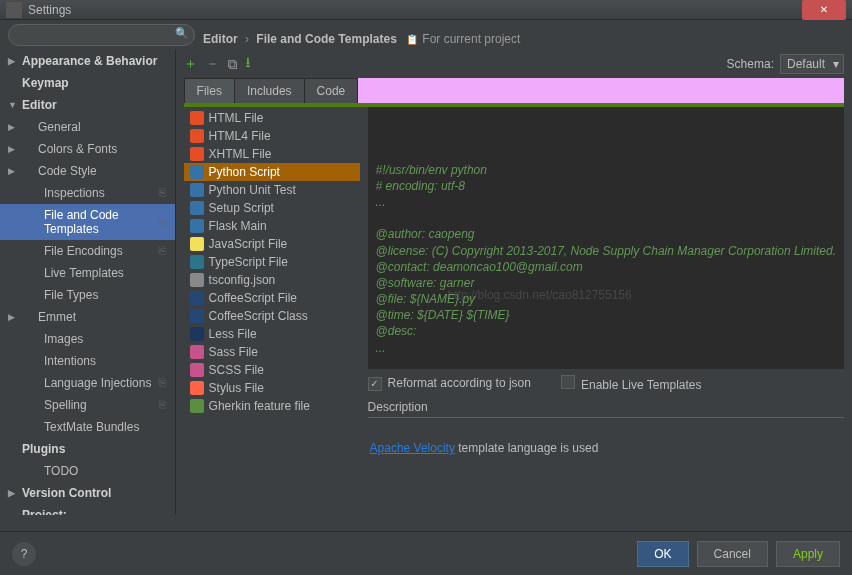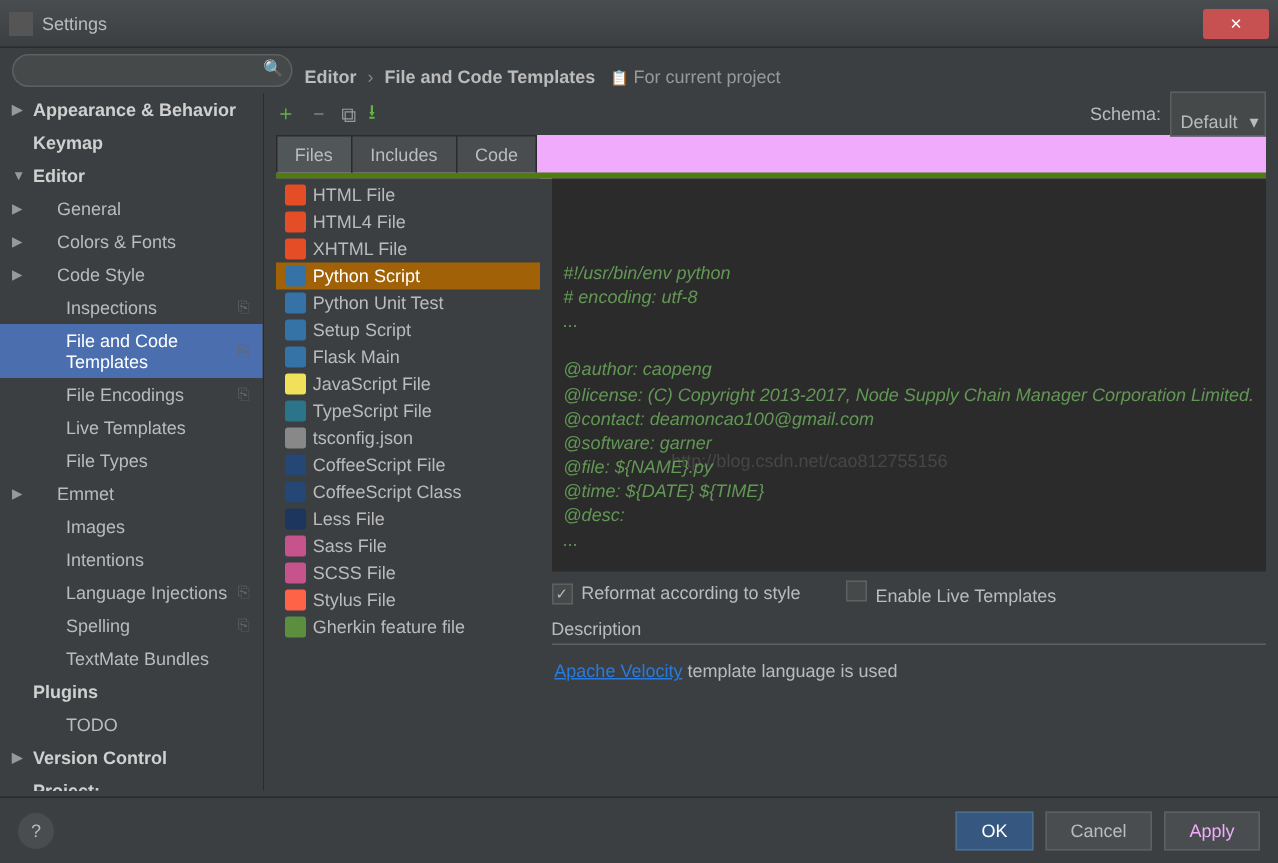--- a/index.html
+++ b/index.html
@@ -1,17 +1,17 @@
 <!DOCTYPE html>
 <html><head>
 <meta charset="utf-8">
 <style>
 *{margin:0;padding:0;box-sizing:border-box;font-family:"Segoe UI",Arial,sans-serif;font-size:12px}
 body{background:#3c3f41;color:#bbb;width:852px;height:575px;overflow:hidden;position:relative}
-.titlebar{height:32px;background:linear-gradient(#4a4d4f,#3c3f41);display:flex;align-items:center;padding:0 6px;border-bottom:1px solid #2b2b2b}
+.titlebar{height:20px;background:linear-gradient(#4a4d4f,#3c3f41);display:flex;align-items:center;padding:0 6px;border-bottom:1px solid #2b2b2b}
 .titlebar .icon{width:16px;height:16px;background:#555;margin-right:6px}
 .titlebar-title{color:#bbb;flex:1}
 .close-btn{width:44px;height:20px;background:#c75050;color:#fff;display:flex;align-items:center;justify-content:center;border-radius:2px;cursor:pointer}
 .close-btn:after{content:"✕";font-size:10px}
 .searchrow{height:30px;display:flex;align-items:flex-end;padding:4px 8px;gap:8px}
 .search{flex:0 0 200px;background:#45494a;border:1px solid #5e6060;border-radius:12px;height:22px;padding:0 22px 0 8px;color:#bbb;position:relative}
 .search-wrap{position:relative}
 .search-wrap:after{content:"🔍";position:absolute;right:6px;top:3px;font-size:11px;color:#888}
 .bc{color:#bbb}
 .bc .sep{color:#888;margin:0 4px}
@@ -27,21 +27,21 @@
 .side-item.indent2{padding-left:44px}
 .badge{position:absolute;right:8px;color:#666;font-size:10px}
 .content{flex:1;display:flex;flex-direction:column;padding:0 8px 8px 8px}
 .toolbar{height:28px;display:flex;align-items:center;gap:8px}
 .tbtn{cursor:pointer;font-size:14px}
 .tbtn.add{color:#62b543}
 .tbtn.sub{color:#888}
 .tbtn.copy{color:#999}
 .tbtn.exp{color:#62b543}
 .schema-wrap{margin-left:auto;display:flex;align-items:center;gap:6px}
-.schema-sel{background:#45494a;border:1px solid #5e6060;color:#bbb;padding:12px 18px 2px 6px;position:relative}
+.schema-sel{background:#45494a;border:1px solid #5e6060;color:#bbb;padding:2px 18px 2px 6px;position:relative}
 .schema-sel:after{content:"▾";position:absolute;right:4px;color:#bbb}
 .tabs{display:flex;border-bottom:4px solid #4d7c0f;background:#f0abfc}
 .tab{padding:5px 12px;color:#bbb;cursor:pointer;background:#4a4d4f;border:1px solid #2b2b2b;border-bottom:none;margin-right:-1px}
 .tab.active{background:#515658}
 .cols{display:flex;flex:1;min-height:0;gap:8px}
 .tpl-list{width:176px;background:#3c3f41;overflow-y:auto;padding:2px 0}
 .tpl-item{padding:2px 4px 2px 6px;display:flex;gap:5px;cursor:pointer;color:#bbb}
 .tpl-item.sel{background:#a16207;color:#fff}
 .tpl-icon{width:14px;height:14px;flex:none;display:inline-block;border-radius:2px}
 .ic-html{background:#e44d26}
@@ -55,27 +55,27 @@
 .ic-styl{background:#ff6347}
 .ic-gh{background:#5b8f3f}
 .ic-json{background:#888}
 .editor{flex:1;background:#2b2b2b;color:#a9b7c6;padding:6px 8px;font-family:Consolas,monospace;font-size:12px;white-space:pre;overflow:auto;position:relative;line-height:1.35}
 .ed-line{color:#629755;font-style:italic}
 .wm{position:absolute;top:180px;left:80px;color:rgba(170,170,170,0.22);font-size:12px;font-family:Arial;pointer-events:none}
 .below{padding:6px 0;display:flex;gap:30px;align-items:center}
 .chk{width:14px;height:14px;background:#45494a;border:1px solid #5e6060;display:inline-flex;align-items:center;justify-content:center;margin-right:6px}
 .chk.on:after{content:"✓";font-size:10px;color:#bbb}
 .desc-lbl{color:#bbb;margin-top:2px}
-.desc-box{border-top:1px solid #5e6060;margin-top:3px;padding:10px 2px;color:#bbb;min-height:90px}
+.desc-box{border-top:1px solid #5e6060;margin-top:3px;padding:23px 2px;color:#bbb;min-height:90px}
 .desc-box a{color:#287bde;text-decoration:underline}
 .footer{position:absolute;bottom:0;left:0;right:0;height:44px;border-top:1px solid #2b2b2b;display:flex;align-items:center;padding:0 12px;gap:8px;background:#3c3f41}
 .help{width:24px;height:24px;border-radius:12px;background:#4a4d4f;color:#bbb;display:flex;align-items:center;justify-content:center;cursor:pointer}
 .btn{padding:5px 16px;background:#4a4d4f;border:1px solid #5e6060;color:#bbb;cursor:pointer}
 .btn.primary{background:#365880;border-color:#4c708c;color:#fff}
-.btn.disabled{color:#f0abfc;cursor:default}
+.btn.disabled{color:#84cc16;cursor:default}
 .spacer{flex:1}
 </style>
 </head>
 <body>
 
 <div class="titlebar">
   <span class="icon"></span>
   <span class="titlebar-title">Settings</span>
   <span class="close-btn"></span>
 </div>
@@ -255,21 +255,21 @@
           <div class="tpl-item">
             <span class="tpl-icon ic-gh"></span>
             <span>Gherkin feature file</span>
           </div>
         </div>
       <div style="flex:1;display:flex;flex-direction:column;min-width:0">
         <div class="editor" id="editor">
           <div class="wm">http://blog.csdn.net/cao812755156</div>
         <div class="ed-line">#!/usr/bin/env python</div><div class="ed-line"># encoding: utf-8</div><div class="ed-line">...</div><div class="ed-line">&nbsp;</div><div class="ed-line">@author: caopeng</div><div class="ed-line">@license: (C) Copyright 2013-2017, Node Supply Chain Manager Corporation Limited.</div><div class="ed-line">@contact: deamoncao100@gmail.com</div><div class="ed-line">@software: garner</div><div class="ed-line">@file: ${NAME}.py</div><div class="ed-line">@time: ${DATE} ${TIME}</div><div class="ed-line">@desc:</div><div class="ed-line">...</div></div>
         <div class="below">
-          <label><span class="chk on"></span><span>Reformat according to style</span></label>
+          <label><span class="chk on"></span><span>Reformat according to json</span></label>
           <label><span class="chk"></span><span>Enable Live Templates</span></label>
         </div>
         <div class="desc-lbl">Description</div>
         <div class="desc-box">
           <a href="#">Apache Velocity</a><span> template language is used</span>
         </div>
       </div>
     </div>
   </div>
 </div>

